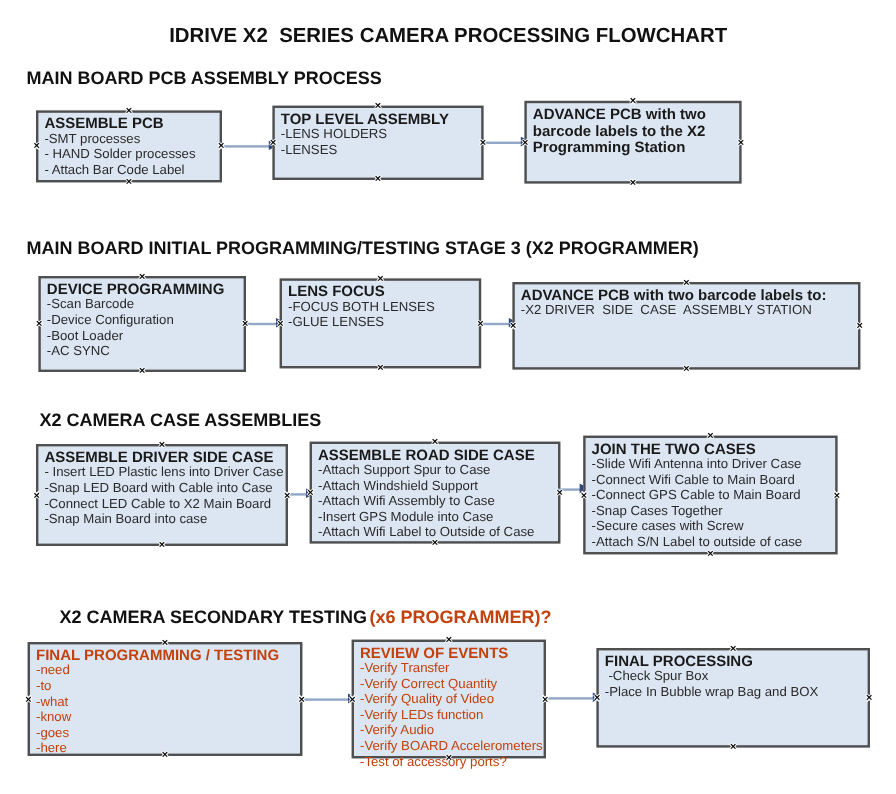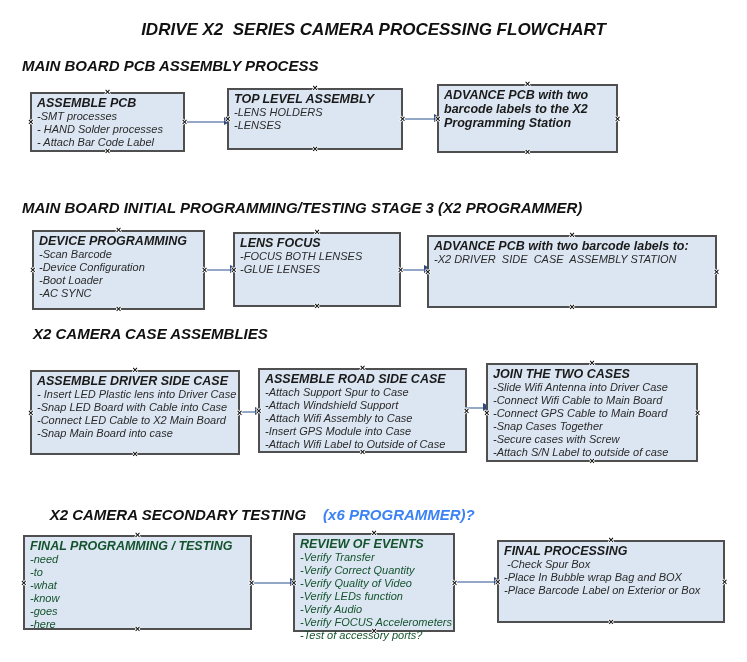--- a/index.html
+++ b/index.html
@@ -1,30 +1,30 @@
 <!DOCTYPE html>
 <html><head>
 <meta charset="utf-8">
 <style>
   html,body{margin:0;padding:0;background:#ffffff;}
   body{width:747px;height:662px;font-family:"Liberation Sans",sans-serif;}
-  .canvas{position:relative;width:747px;height:662px;background:#ffffff;overflow:hidden;font-style:italic;}
+  .canvas{position:relative;width:747px;height:662px;background:#ffffff;overflow:hidden;}
 
   .page-title{position:absolute;top:20px;left:0;width:747px;text-align:center;
     font-size:17px;font-weight:bold;color:#111;white-space:pre;}
 
   .section-heading{position:absolute;font-size:15px;font-weight:bold;color:#111;white-space:pre;}
-  .section-heading .red-suffix{color:#3b82f6;margin-left:17px;}
+  .section-heading .red-suffix{color:#c2410c;margin-left:2px;}
 
   .box{position:absolute;background:#dce6f2;border:2px solid #4f4f4f;
     padding:2px 5px;box-sizing:border-box;overflow:visible;}
   .box-title{font-size:12.5px;font-weight:bold;line-height:14px;color:#1a1a1a;white-space:pre;}
   .box-title.wrap{white-space:normal;}
   .box-item{font-size:11px;line-height:13px;color:#2a2a2a;white-space:pre;}
-  .box.red .box-title,.box.red .box-item{color:#14532d;}
+  .box.red .box-title,.box.red .box-item{color:#c2410c;}
 
   .arrow{position:absolute;height:9px;}
   .arrow .line{position:absolute;left:0;right:5px;top:3.5px;height:2px;background:#92a8c6;}
   .arrow .head{position:absolute;right:0;top:0;width:0;height:0;
     border-top:4.5px solid transparent;border-bottom:4.5px solid transparent;
     border-left:8px solid #2f497b;}
 
   .handle{position:absolute;font-size:9px;font-weight:bold;color:#000;line-height:9px;
     text-shadow:-1px 0 #fff,1px 0 #fff,0 -1px #fff,0 1px #fff;pointer-events:none;z-index:3;}
   .h-t{top:-6px;left:50%;transform:translateX(-50%);}
@@ -116,21 +116,21 @@
 
   <div class="box" style="left:427px;top:235px;width:290px;height:73px">
     <div class="box-title">ADVANCE PCB with two barcode labels to:</div>
     <div class="box-item">-X2 DRIVER  SIDE  CASE  ASSEMBLY STATION</div>
   <span class="handle h-t">×</span>
       <span class="handle h-b">×</span>
       <span class="handle h-l">×</span>
       <span class="handle h-r">×</span>
     </div>
 
-  <div class="section-heading" style="left:33px;top:325px">X2 CAMERA CASE ASSEMBLIES</div>
+  <div class="section-heading" style="left:33px;top:342px">X2 CAMERA CASE ASSEMBLIES</div>
 
   <div class="box" style="left:30px;top:370px;width:210px;height:85px">
     <div class="box-title">ASSEMBLE DRIVER SIDE CASE</div>
     <div class="box-item">- Insert LED Plastic lens into Driver Case</div>
     <div class="box-item">-Snap LED Board with Cable into Case</div>
     <div class="box-item">-Connect LED Cable to X2 Main Board</div>
     <div class="box-item">-Snap Main Board into case</div>
   <span class="handle h-t">×</span>
       <span class="handle h-b">×</span>
       <span class="handle h-l">×</span>
@@ -197,37 +197,36 @@
     <div class="head"></div>
   </div>
 
   <div class="box red" style="left:293px;top:533px;width:162px;height:99px">
     <div class="box-title">REVIEW OF EVENTS</div>
     <div class="box-item">-Verify Transfer</div>
     <div class="box-item">-Verify Correct Quantity</div>
     <div class="box-item">-Verify Quality of Video</div>
     <div class="box-item">-Verify LEDs function</div>
     <div class="box-item">-Verify Audio</div>
-    <div class="box-item">-Verify FOCUS Accelerometers</div>
+    <div class="box-item">-Verify BOARD Accelerometers</div>
     <div class="box-item">-Test of accessory ports?</div>
   <span class="handle h-t">×</span>
       <span class="handle h-b">×</span>
       <span class="handle h-l">×</span>
       <span class="handle h-r">×</span>
     </div>
 
   <div class="arrow" style="left:453px;top:577px;width:49px">
     <div class="line"></div>
     <div class="head"></div>
   </div>
 
   <div class="box" style="left:497px;top:540px;width:228px;height:83px">
     <div class="box-title">FINAL PROCESSING</div>
     <div class="box-item"> -Check Spur Box</div>
     <div class="box-item">-Place In Bubble wrap Bag and BOX</div>
-    <div class="box-item">-Place Barcode Label on Exterior or Box</div>
   <span class="handle h-t">×</span>
       <span class="handle h-b">×</span>
       <span class="handle h-l">×</span>
       <span class="handle h-r">×</span>
     </div>
 
 </div>
 
 </body></html>

